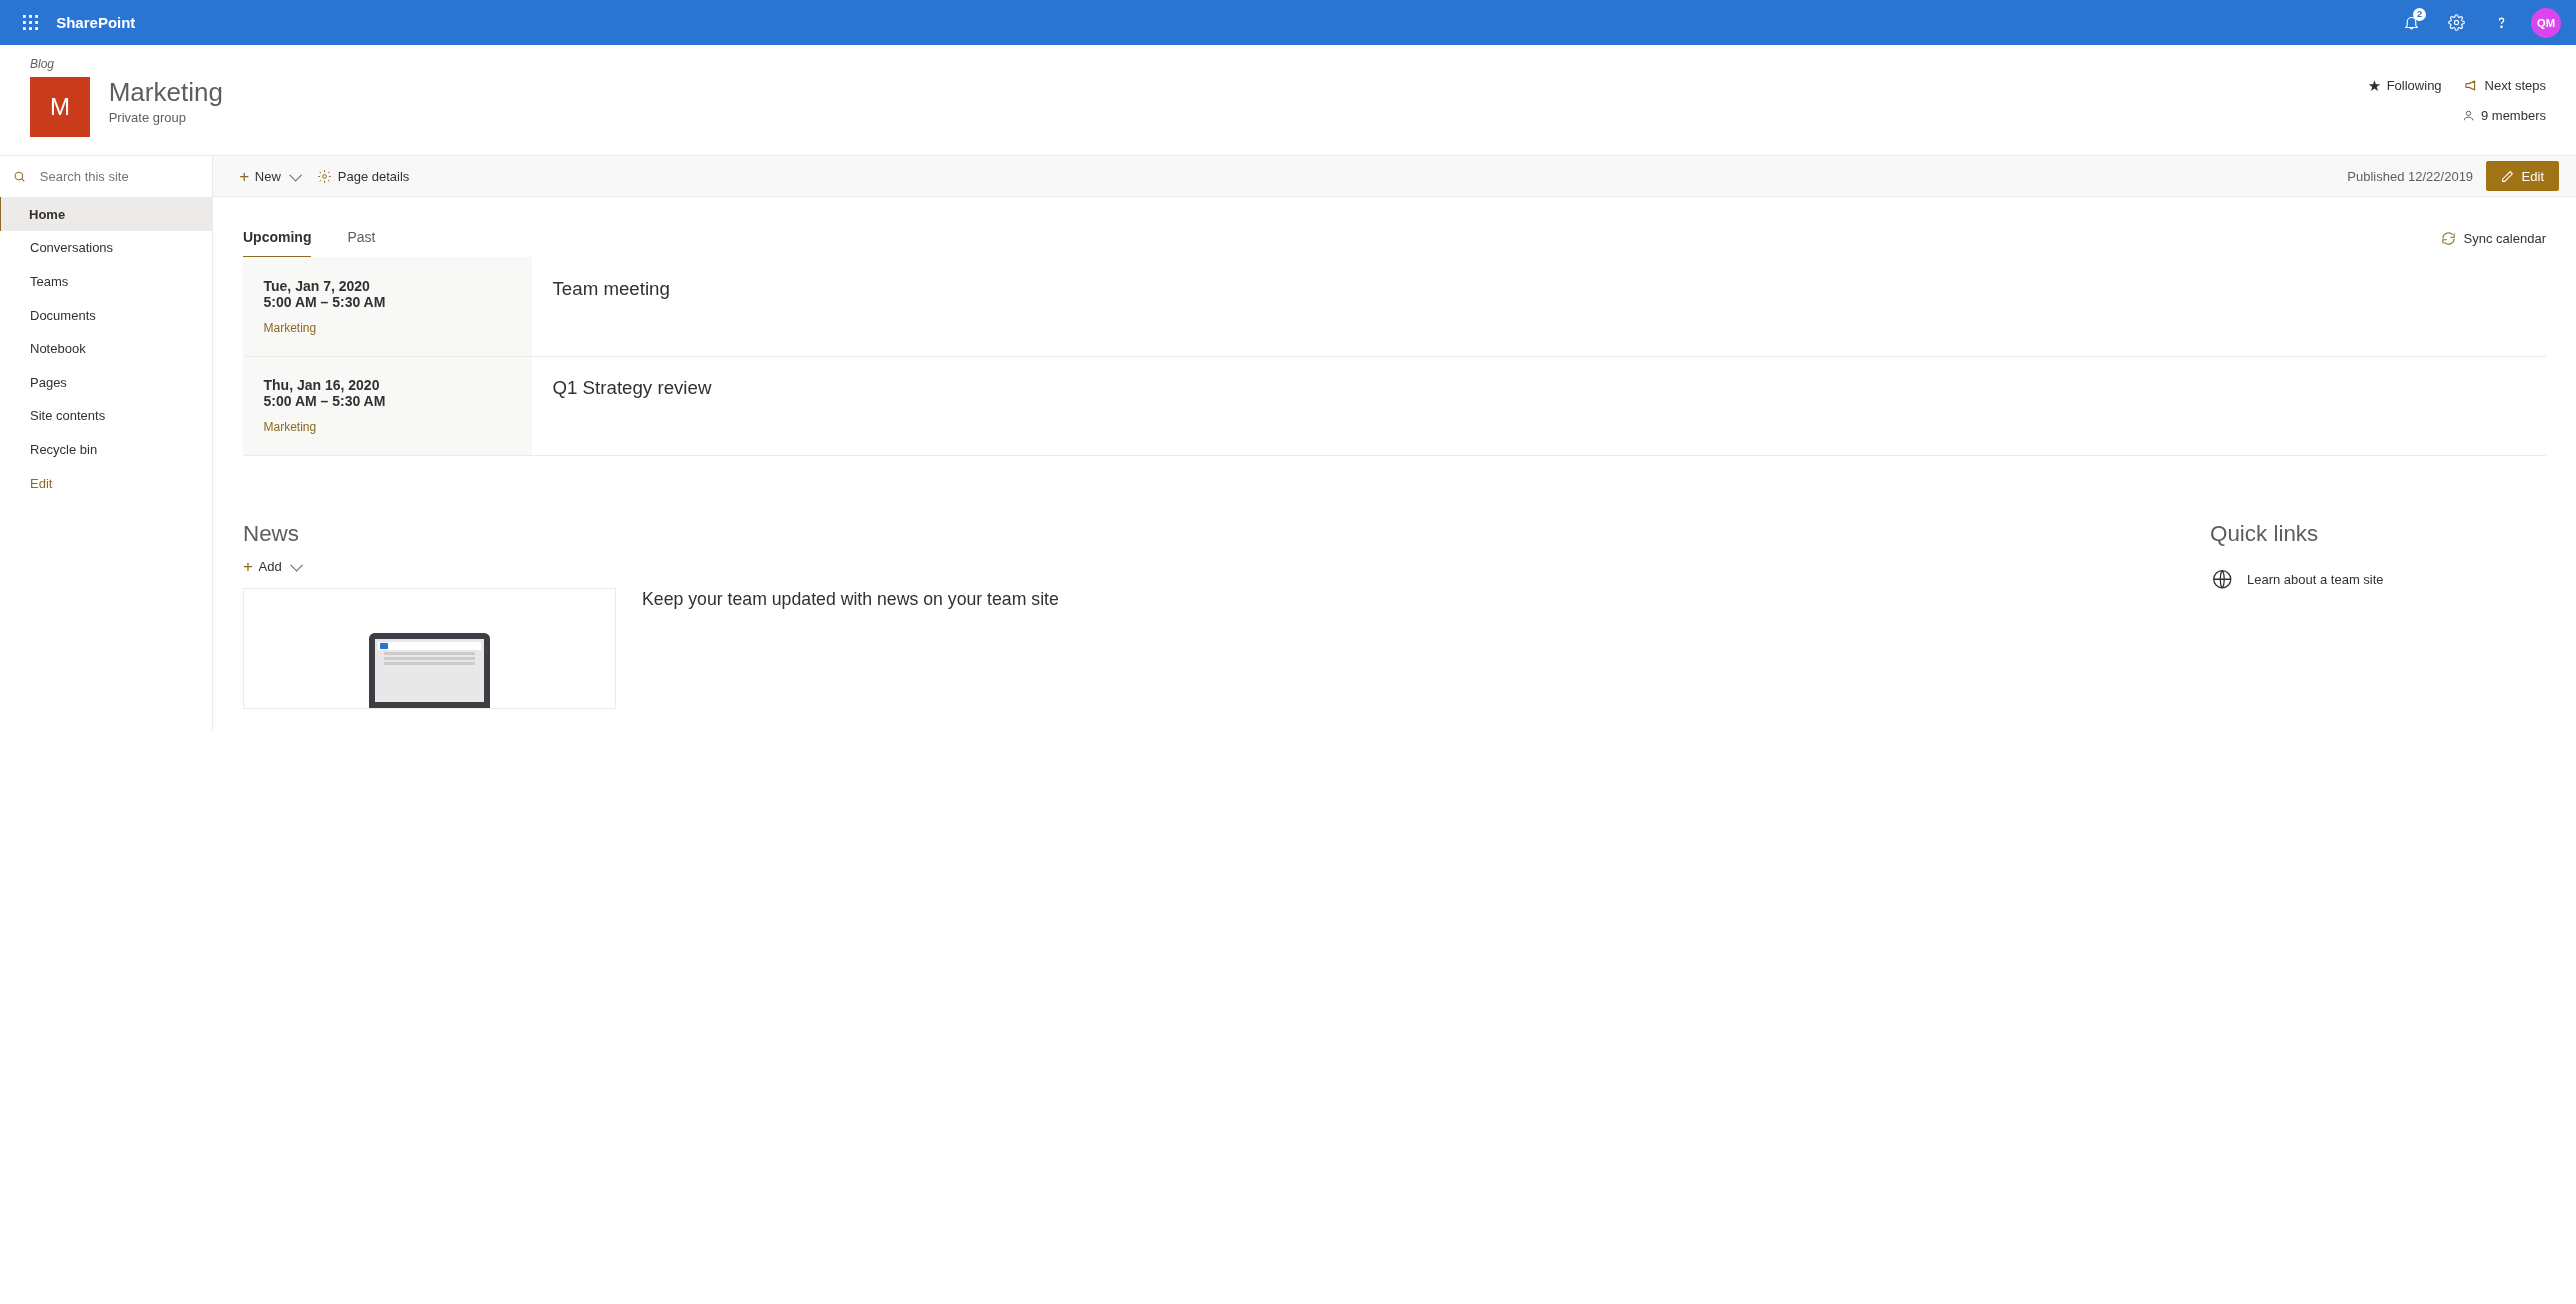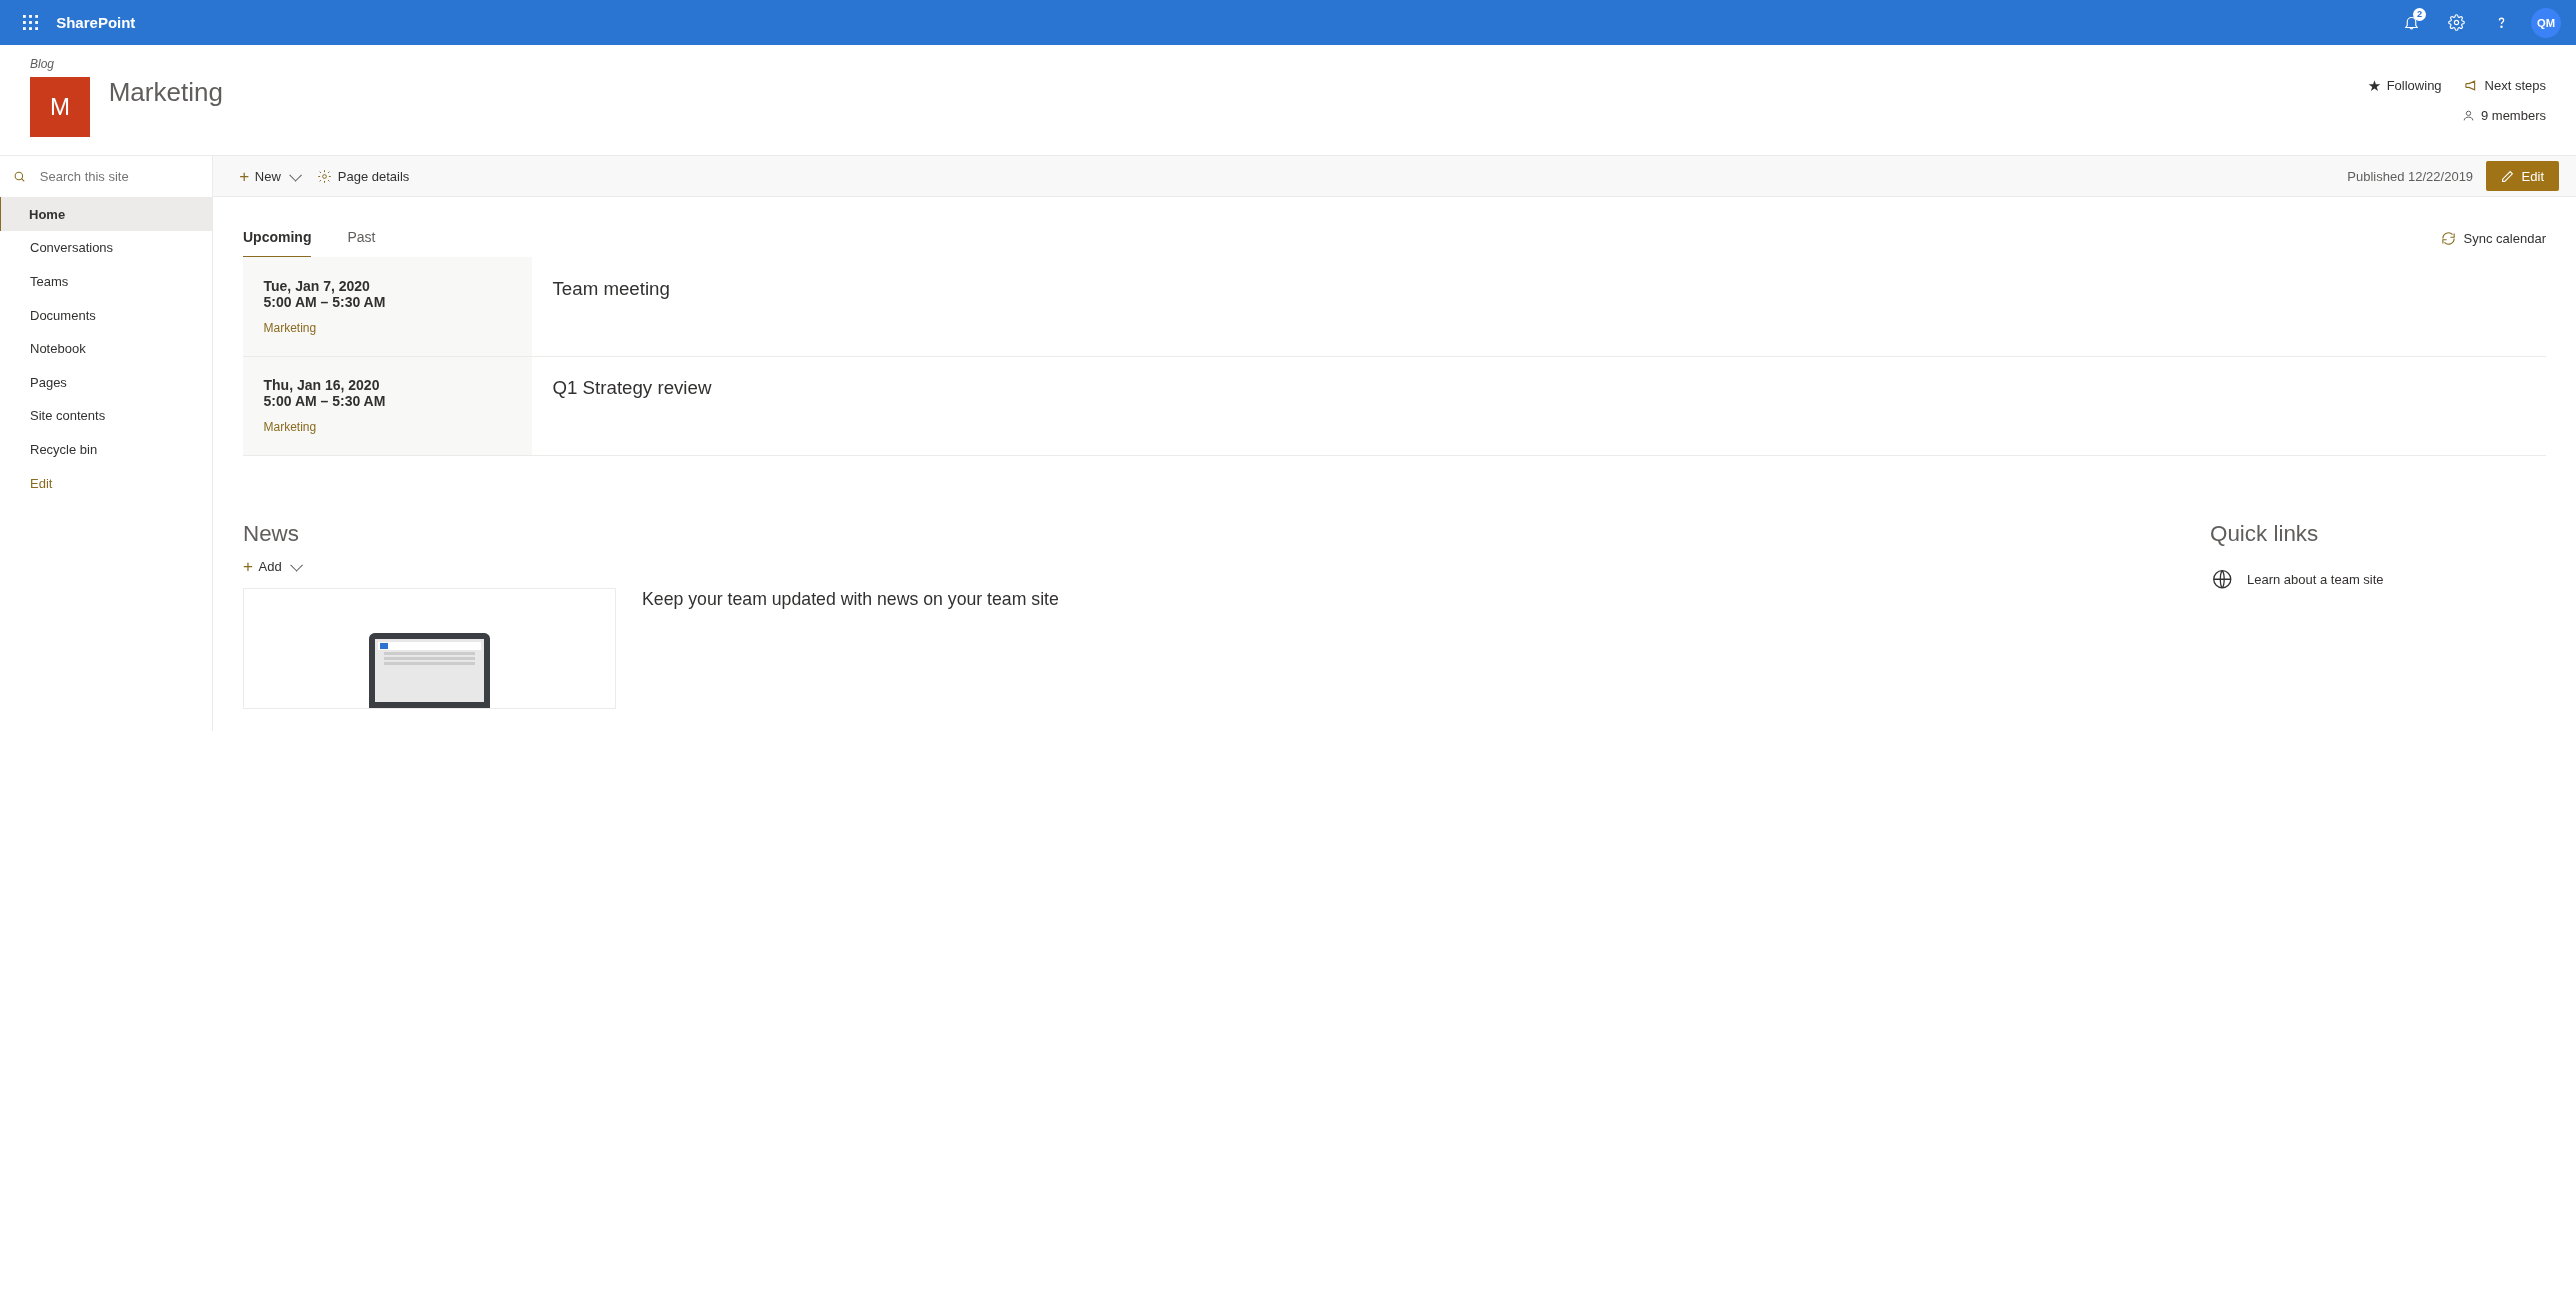--- a/index.html
+++ b/index.html
@@ -5,21 +5,21 @@
   * { box-sizing: border-box; margin: 0; padding: 0; }
   body { font-family: "Segoe UI", -apple-system, BlinkMacSystemFont, sans-serif; font-size: 13px; color: #323130; background: #fff; }
   
   
   .suite-bar { background: #2a74d2; height: 45px; display: flex; align-items: center; color: #fff; padding: 0 7.5px; }
   .waffle { width: 45px; height: 45px; display: flex; align-items: center; justify-content: center; cursor: pointer; }
   .app-name { font-size: 15px; font-weight: 600; padding-left: 3.7px; }
   .suite-spacer { flex: 1; }
   .suite-icon { width: 45px; height: 45px; display: flex; align-items: center; justify-content: center; cursor: pointer; position: relative; }
   .notif-badge { position: absolute; top: 7.5px; right: 7.5px; background: #fff; color: #2a74d2; font-size: 9.3px; font-weight: 600; border-radius: 7.5px; min-width: 13px; height: 13px; display: flex; align-items: center; justify-content: center; padding: 0 2.8px; }
-  .avatar { width: 30px; height: 30px; border-radius: 50%; background: #3b82f6; color: #fff; display: flex; align-items: center; justify-content: center; font-size: 11.2px; font-weight: 600; margin: 0 7.5px; cursor: pointer; }
+  .avatar { width: 30px; height: 30px; border-radius: 50%; background: #d946ef; color: #fff; display: flex; align-items: center; justify-content: center; font-size: 11.2px; font-weight: 600; margin: 0 7.5px; cursor: pointer; }
   
   
   .site-header { padding: 11.2px 30px 18.7px; border-bottom: 0.9px solid #edebe9; }
   .blog-link { font-size: 12px; color: #605e5c; text-decoration: none; display: inline-block; margin-bottom: 5.6px; font-style: italic; }
   .site-header-row { display: flex; align-items: flex-start; }
   .site-logo { width: 60px; height: 60px; background: #c93b1a; color: #fff; display: flex; align-items: center; justify-content: center; font-size: 24px; font-weight: 400; margin-right: 18.7px; }
   .site-title-block { flex: 1; }
   .site-title { font-size: 26px; font-weight: 300; color: #605e5c; line-height: 1.2; }
   .site-subtitle { font-size: 13px; color: #605e5c; margin-top: 1.9px; }
   .site-actions { display: flex; flex-direction: column; align-items: flex-end; gap: 13px; }
@@ -124,20 +124,21 @@
   </div>
   <div class="avatar">QM</div>
 </div>
 
 <div class="site-header">
   <a class="blog-link">Blog</a>
   <div class="site-header-row">
     <div class="site-logo">M</div>
     <div class="site-title-block">
       <div class="site-title">Marketing</div>
+      <div class="site-subtitle">Private group</div>
     </div>
     <div class="site-actions">
       <div class="site-actions-row">
         <div class="action-link">
           <span style="color:#323130;font-size:15px;">★</span>
           <span>Following</span>
         </div>
         <div class="action-link">
           <svg width="15" height="13" viewBox="0 0 24 20" fill="none" stroke="#8a6b1f" stroke-width="1.8">
               <path d="M3 10v-2a1 1 0 011-1h4l9-4v14l-9-4H4a1 1 0 01-1-1v-2z"></path>

